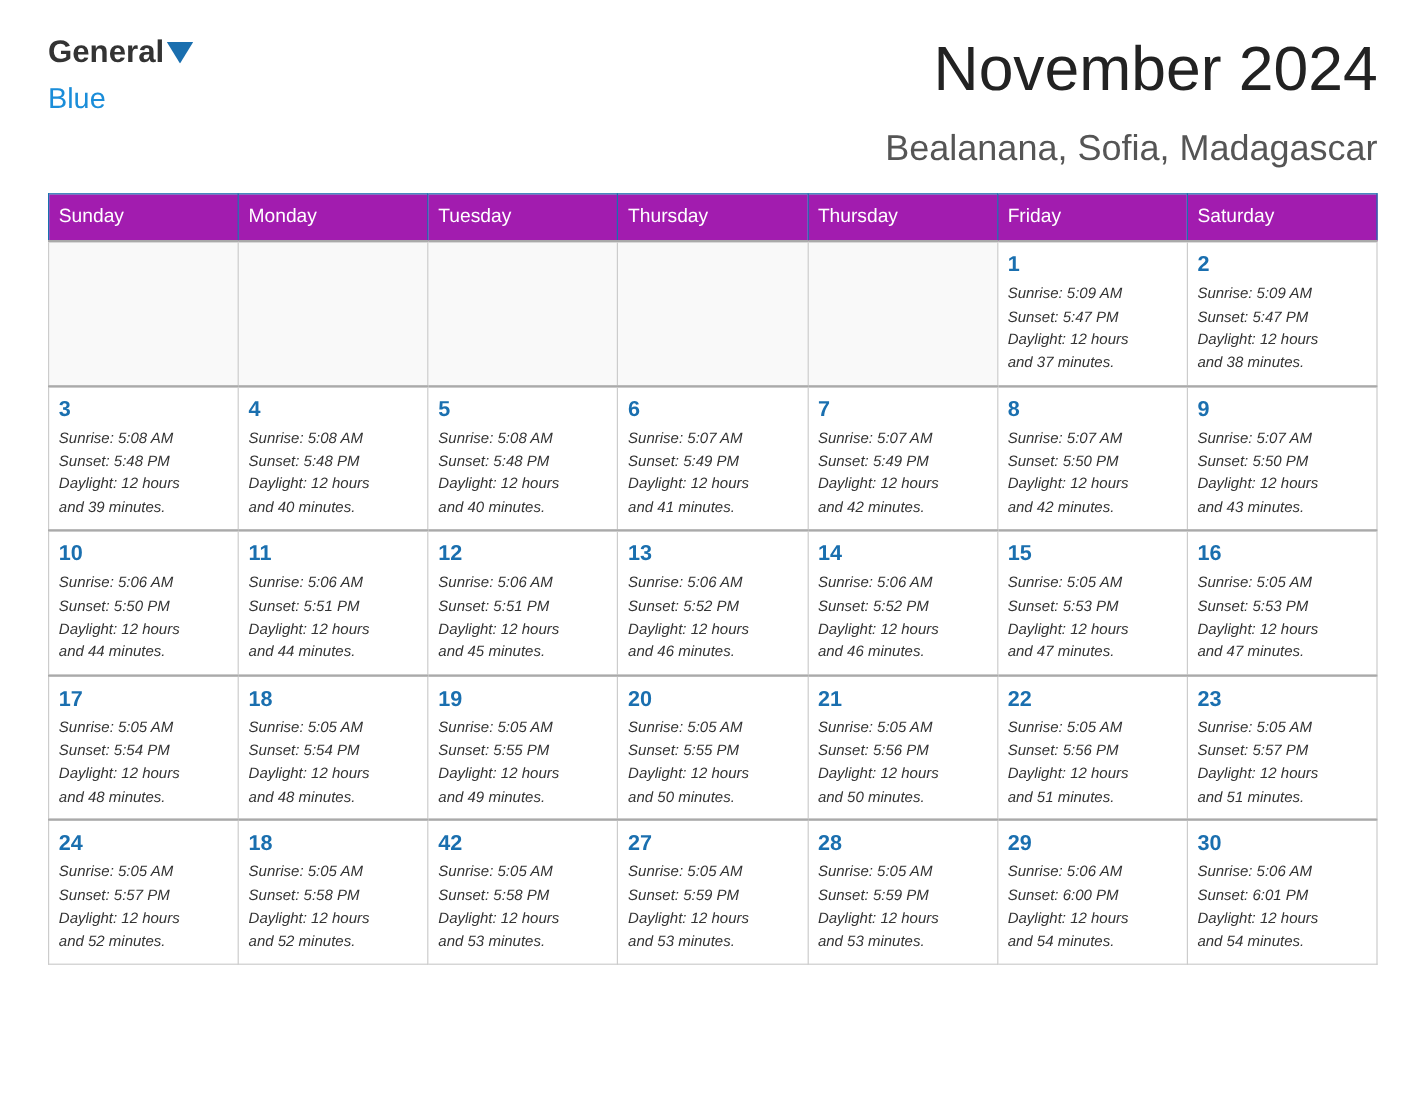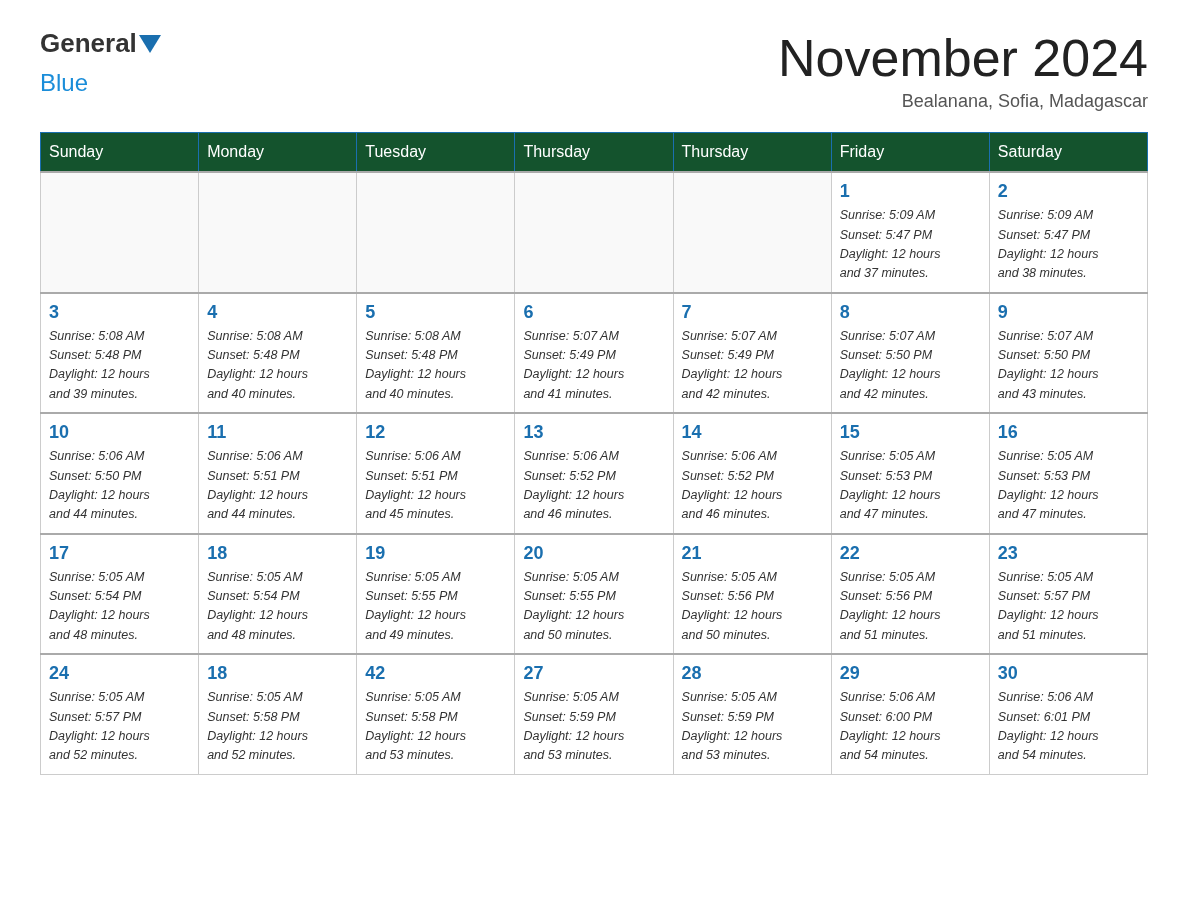--- a/index.html
+++ b/index.html
@@ -39,31 +39,31 @@
     .title-area {
       text-align: right;
     }
     .main-title {
       font-size: 52px;
       font-weight: normal;
       color: #222;
       line-height: 1.1;
     }
     .subtitle {
-      font-size: 18px;
+      font-size: 30px;
       color: #555;
-      margin-top: 4px;
+      margin-top: 20px;
     }
     .calendar {
       width: 100%;
       border-collapse: collapse;
       border: 1px solid #999;
     }
     .calendar th {
-      background-color: #14532d;
+      background-color: #a21caf;
       color: #fff;
       padding: 10px 8px;
       font-size: 16px;
       font-weight: normal;
       text-align: left;
       border: 1px solid #1a6faf;
     }
     .calendar td {
       vertical-align: top;
       padding: 8px;

